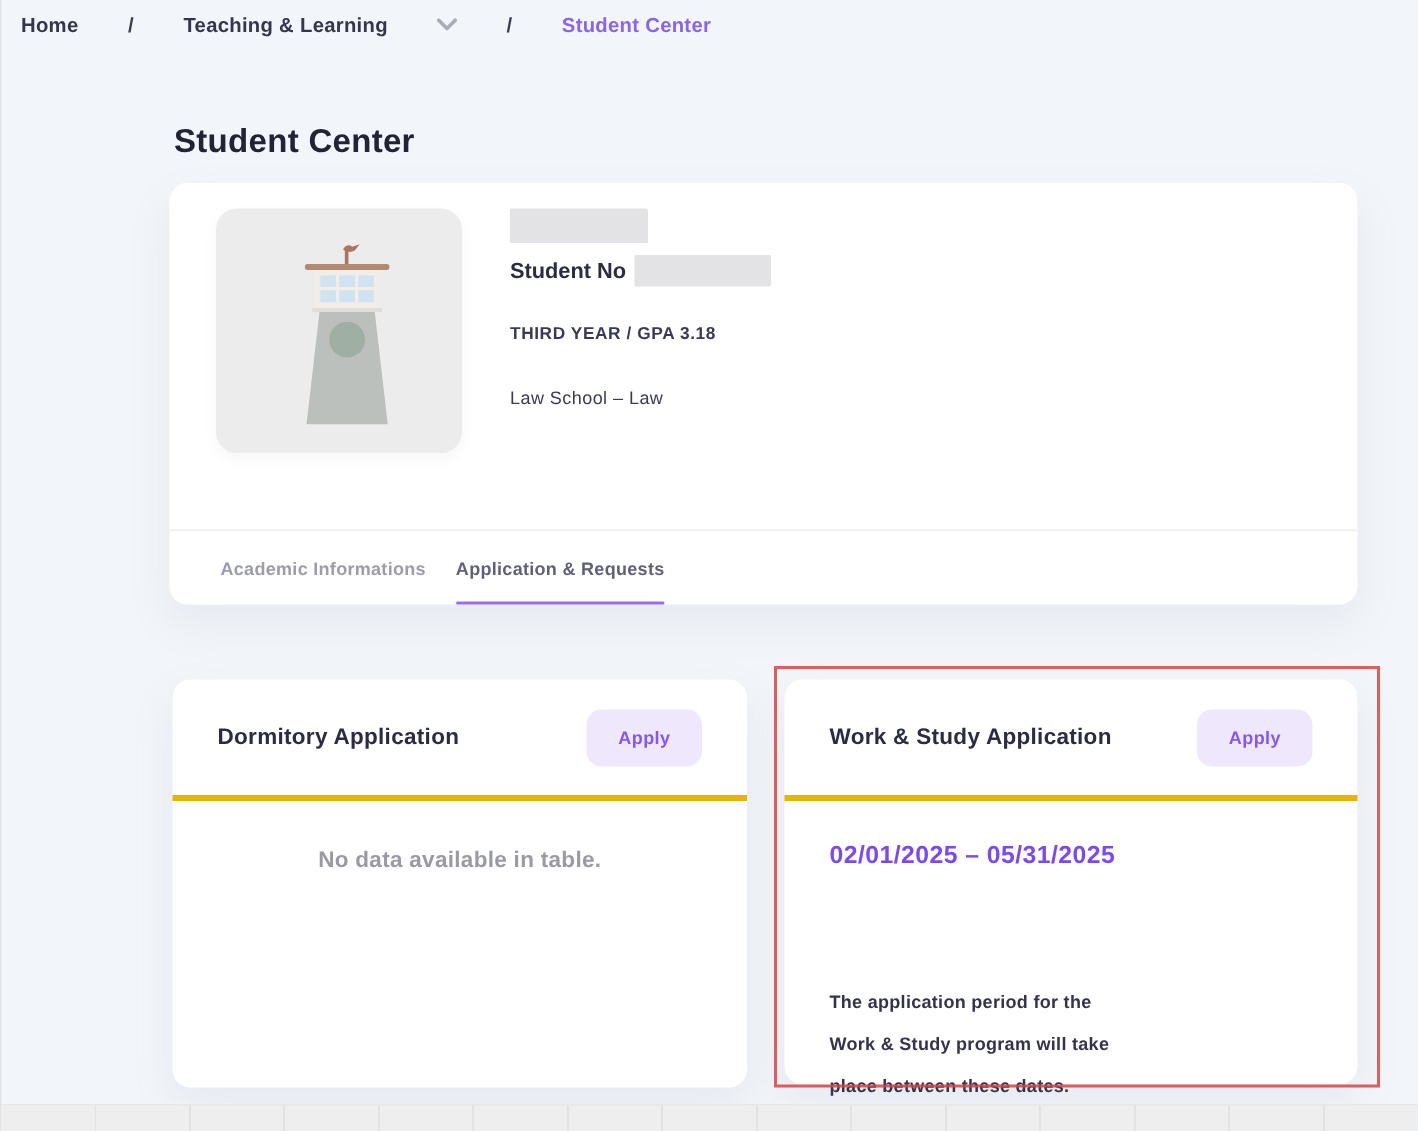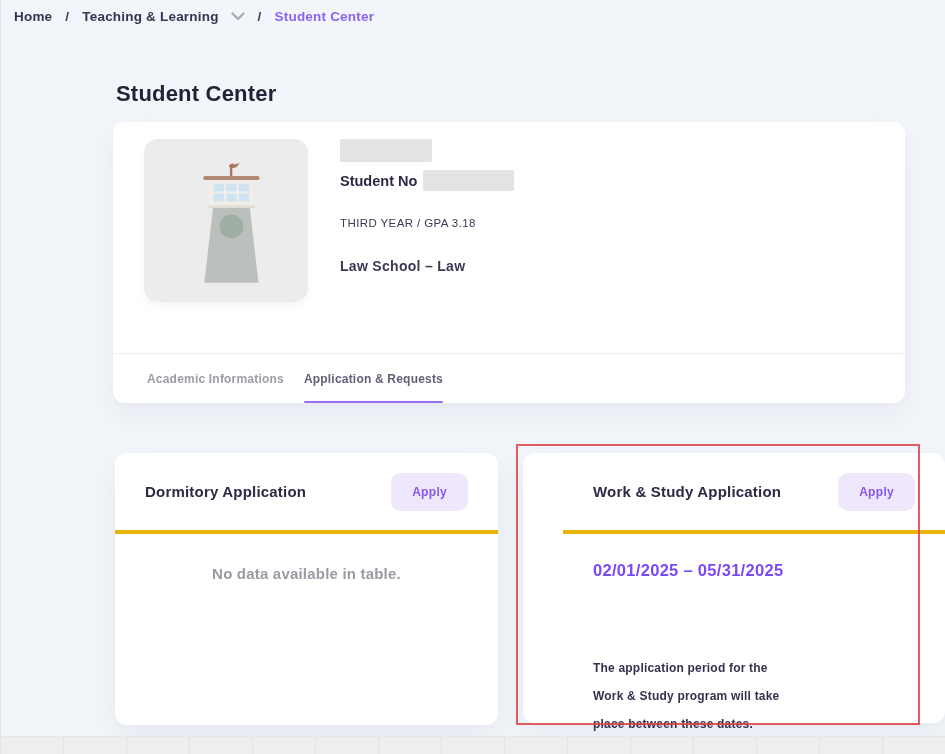--- a/index.html
+++ b/index.html
@@ -10,21 +10,21 @@
     -webkit-font-smoothing:antialiased;
   }
   .page::before{
     content:'';position:absolute;left:0;top:0;bottom:17px;width:1px;
     background:#dfe3e8;z-index:5;
   }
 
   
   .breadcrumb{
     position:absolute;top:9px;left:14px;display:flex;align-items:center;
-    font-size:13.5px;font-weight:700;color:#35354f;letter-spacing:.2px;z-index:2;
+    font-size:13.5px;font-weight:700;color:#35354f;letter-spacing:.2px;z-index:2;gap:20px;
   }
   .bc-item{cursor:pointer;}
   .bc-sep{margin:0 13px;color:#3c3c55;}
   .bc-chevron{display:inline-flex;align-items:center;margin-left:12px;cursor:pointer;}
   .bc-current{color:#8a63ef;cursor:pointer;}
 
   
   .page-title{
     position:absolute;top:81px;left:116px;margin:0;
     font-size:22px;font-weight:700;color:#232338;letter-spacing:.2px;
@@ -41,22 +41,22 @@
     width:164px;height:163px;background:#ececec;border-radius:14px;flex:none;
     display:flex;align-items:center;justify-content:center;
     box-shadow:0 4px 10px rgba(0,0,0,.04);
   }
   .profile-info{padding-top:0;}
   .redacted{background:#e3e3e5;border-radius:1px;}
   .redacted-name{width:92px;height:23px;margin-bottom:8px;}
   .student-no-row{display:flex;align-items:center;gap:6px;margin-bottom:26px;}
   .student-no-label{font-size:14.5px;font-weight:700;color:#2b2b45;}
   .redacted-no{width:91px;height:21px;}
-  .year-gpa{font-size:11.5px;font-weight:400;color:#3a3a56;letter-spacing:.4px;margin-bottom:29px;}
-  .school{font-size:14px;font-weight:700;color:#3a3a56;letter-spacing:.3px;}
+  .year-gpa{font-size:11.5px;font-weight:700;color:#3a3a56;letter-spacing:.4px;margin-bottom:29px;}
+  .school{font-size:12px;font-weight:400;color:#3a3a56;letter-spacing:.3px;}
 
   .profile-divider{position:absolute;top:231px;left:0;right:0;height:1px;background:#ededf2;}
   .tabs{
     position:absolute;top:232px;left:0;right:0;bottom:0;
     display:flex;align-items:stretch;gap:20px;padding-left:34px;
   }
   .tab{
     position:relative;display:flex;align-items:center;
     font-size:12px;font-weight:700;color:#9c9caa;cursor:pointer;letter-spacing:.2px;
   }
@@ -65,21 +65,21 @@
     content:'';position:absolute;left:0;right:0;bottom:0;height:2px;
     background:#9a6cf0;border-radius:2px;
   }
 
   
   .card{
     position:absolute;background:#ffffff;border-radius:12px;
     box-shadow:0 12px 28px rgba(145,160,180,.12);
   }
   .dorm-card{top:453px;left:115px;width:383px;height:272px;}
-  .ws-card{top:453px;left:523px;width:382px;height:270px;padding-left:40px;}
+  .ws-card{top:453px;left:523px;width:382px;height:270px;}
   .card-header{
     height:77px;display:flex;align-items:center;justify-content:space-between;
     padding:0 30px;border-bottom:4px solid #eab308;
   }
   .card-title{margin:0;font-size:15px;font-weight:700;color:#2b2b45;letter-spacing:.2px;}
   .apply-btn{
     background:#efe8fd;color:#8556f1;border:none;border-radius:10px;
     font-family:inherit;font-size:12px;font-weight:700;letter-spacing:.3px;
     padding:12px 21px;cursor:pointer;
   }

